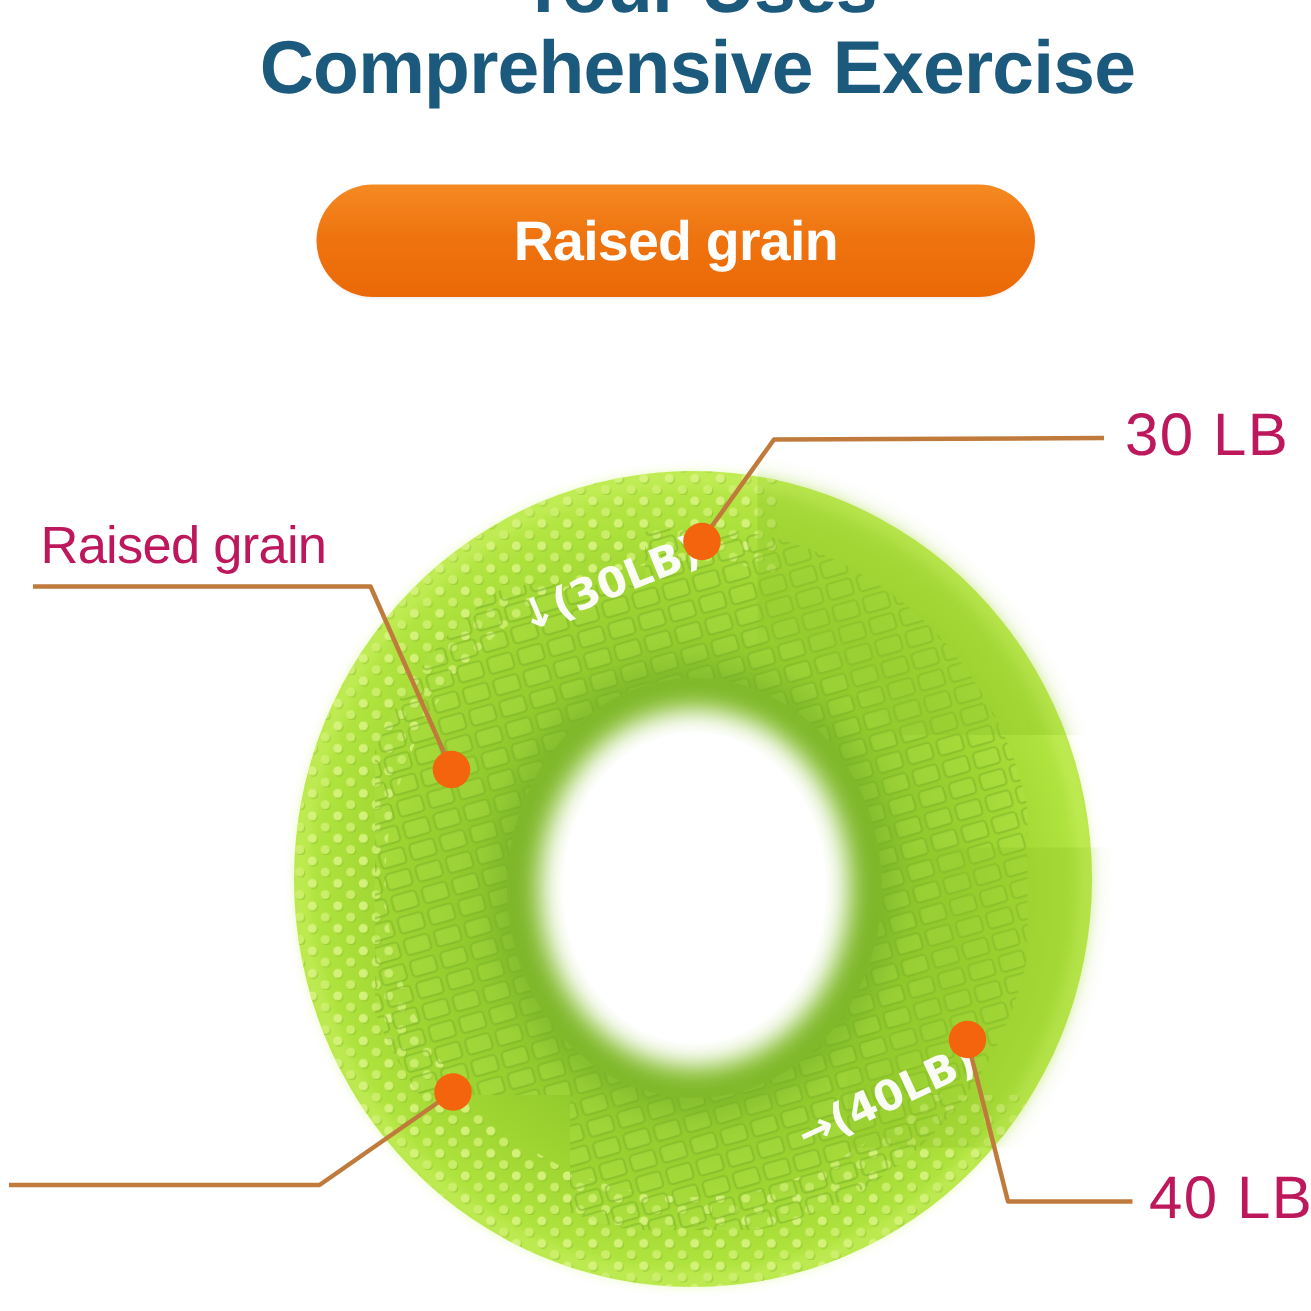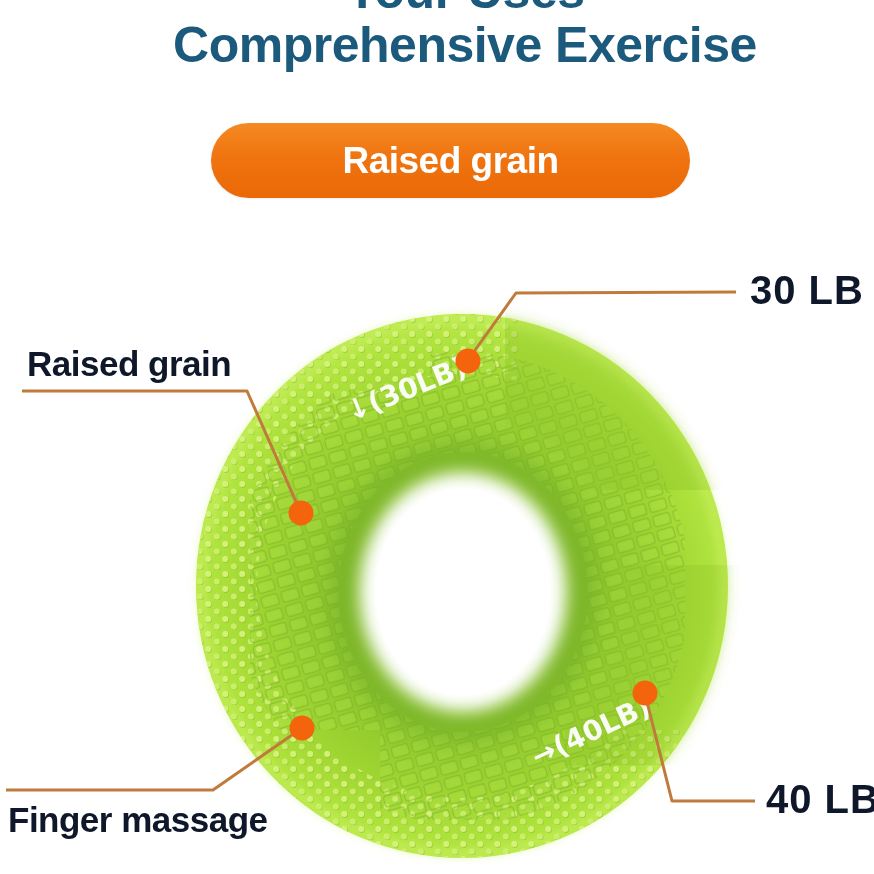--- a/index.html
+++ b/index.html
@@ -15,21 +15,21 @@
   .title-line2{top:18px;font-size:50px;line-height:54px;}
 
   
   .badge{position:absolute;left:211px;top:123px;width:479px;height:75px;
          border-radius:38px;background:linear-gradient(180deg,#F58A22 0%,#EF7410 45%,#EA6906 100%);
          display:flex;align-items:center;justify-content:center;gap:44px;
          color:#FFFFFF;font-weight:bold;font-size:37px;letter-spacing:-0.5px;
          box-shadow:0 1px 2px rgba(0,0,0,0.08);}
 
   
-  .callout-label{position:absolute;color:#0f172a;font-weight:bold;white-space:nowrap;
+  .callout-label{position:absolute;color:#be185d;font-weight:normal;white-space:nowrap;
                  letter-spacing:-0.5px;}
   .label-30lb{left:750px;top:268px;font-size:40px;letter-spacing:1px;}
   .label-raised-grain{left:27px;top:344px;font-size:35px;}
   .label-finger-massage{left:8px;top:800px;font-size:35px;}
   .label-40lb{left:766px;top:777px;font-size:40px;letter-spacing:1px;}
 
   svg{position:absolute;inset:0;}
   .ring-text{font-family:"DejaVu Sans",sans-serif;font-weight:bold;fill:#FFFFFF;}
 </style>
 </head>
@@ -125,15 +125,14 @@
     <polyline points="645,694 672,801 755,801" fill="none" stroke="#C07B3C" stroke-width="3" stroke-linejoin="round"></polyline>
 
     <circle cx="468" cy="361" r="12.5" fill="#F3640C"></circle>
     <circle cx="301" cy="513" r="12.5" fill="#F3640C"></circle>
     <circle cx="302" cy="728" r="12.5" fill="#F3640C"></circle>
     <circle cx="645" cy="693" r="12.5" fill="#F3640C"></circle>
   </svg>
 
   <div class="callout-label label-30lb">30 LB</div>
   <div class="callout-label label-raised-grain">Raised grain</div>
-  <div class="callout-label label-finger-massage">Finger massage</div>
   <div class="callout-label label-40lb">40 LB</div>
 </div>
 
 </body></html>

